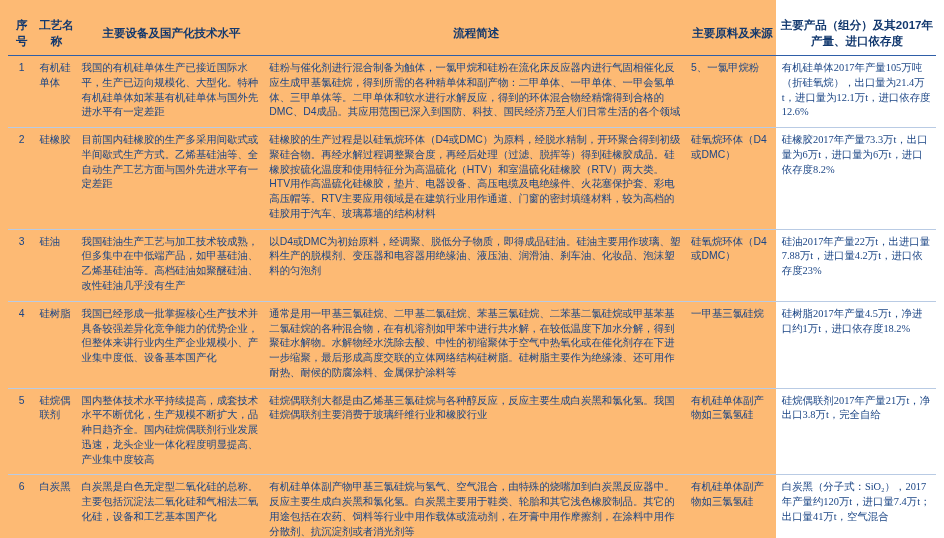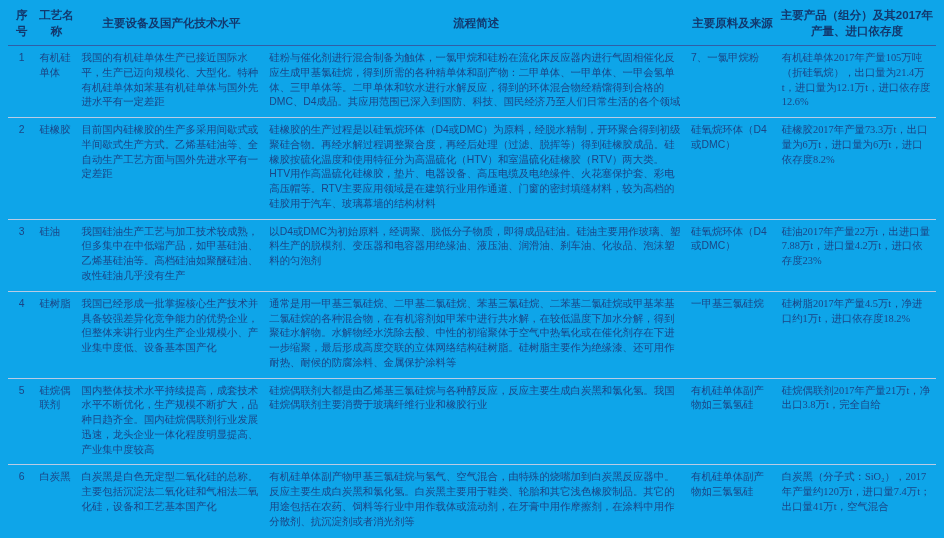--- a/index.html
+++ b/index.html
@@ -4,24 +4,24 @@
 <style>
   html,body{margin:0;padding:0;}
   body{
     width:944px;height:538px;
     background:#ffffff;
     font-family:"Liberation Sans","DejaVu Sans",sans-serif;
     color:#1a3a6b;
     overflow:hidden;
   }
   .sheet{
-    width:944px;height:538px;
+    width:776px;height:538px;
     box-sizing:border-box;
-    padding:4px 8px 4px 8px;
-    background:#0ea5e9;
+    padding:14px 8px 4px 8px;
+    background:#fdba74;
   }
   table.tbl{
     width:928px;
     border-collapse:collapse;
     table-layout:fixed;
   }
   table.tbl thead th{
     font-size:11.5px;
     font-weight:bold;
     color:#12386e;
@@ -85,21 +85,21 @@
         <th><span>主要原料及来源</span></th>
         <th><span>主要产品（组分）及其2017年产量、进口依存度</span></th>
       </tr>
     </thead>
     <tbody>
       <tr>
         <td class="c-idx">1</td>
         <td class="c-name name-cell">有机硅单体</td>
         <td class="c-equip">我国的有机硅单体生产已接近国际水平，生产已迈向规模化、大型化。特种有机硅单体如苯基有机硅单体与国外先进水平有一定差距</td>
         <td class="c-flow">硅粉与催化剂进行混合制备为触体，一氯甲烷和硅粉在流化床反应器内进行气固相催化反应生成甲基氯硅烷，得到所需的各种精单体和副产物：二甲单体、一甲单体、一甲会氢单体、三甲单体等。二甲单体和软水进行水解反应，得到的环体混合物经精馏得到合格的DMC、D4成品。其应用范围已深入到国防、科技、国民经济乃至人们日常生活的各个领域</td>
-        <td class="c-raw">7、一氯甲烷粉</td>
+        <td class="c-raw">5、一氯甲烷粉</td>
         <td class="c-prod">有机硅单体2017年产量105万吨（折硅氧烷），出口量为21.4万t，进口量为12.1万t，进口依存度12.6%</td>
       </tr>
       <tr>
         <td class="c-idx">2</td>
         <td class="c-name name-cell">硅橡胶</td>
         <td class="c-equip">目前国内硅橡胶的生产多采用间歇式或半间歇式生产方式。乙烯基硅油等、全自动生产工艺方面与国外先进水平有一定差距</td>
         <td class="c-flow">硅橡胶的生产过程是以硅氧烷环体（D4或DMC）为原料，经脱水精制，开环聚合得到初级聚硅合物。再经水解过程调整聚合度，再经后处理（过滤、脱挥等）得到硅橡胶成品。硅橡胶按硫化温度和使用特征分为高温硫化（HTV）和室温硫化硅橡胶（RTV）两大类。HTV用作高温硫化硅橡胶，垫片、电器设备、高压电缆及电绝缘件、火花塞保护套、彩电高压帽等。RTV主要应用领域是在建筑行业用作通道、门窗的密封填缝材料，较为高档的硅胶用于汽车、玻璃幕墙的结构材料</td>
         <td class="c-raw">硅氧烷环体（D4或DMC）</td>
         <td class="c-prod">硅橡胶2017年产量73.3万t，出口量为6万t，进口量为6万t，进口依存度8.2%</td>
       </tr>

